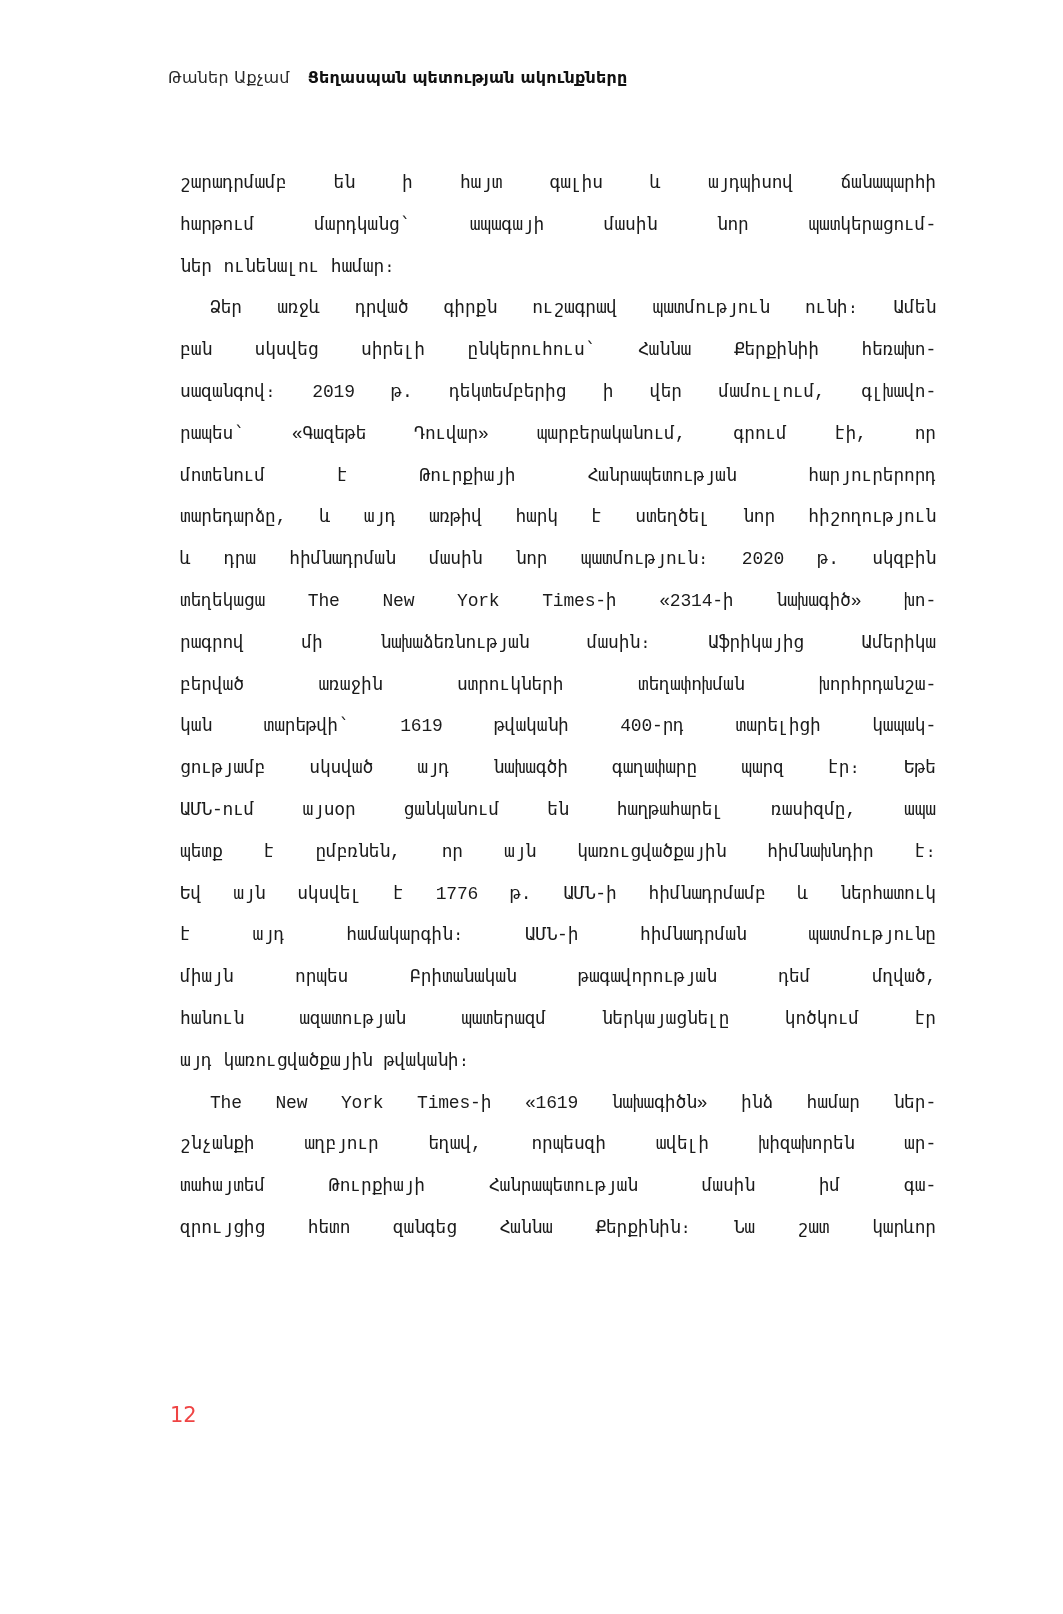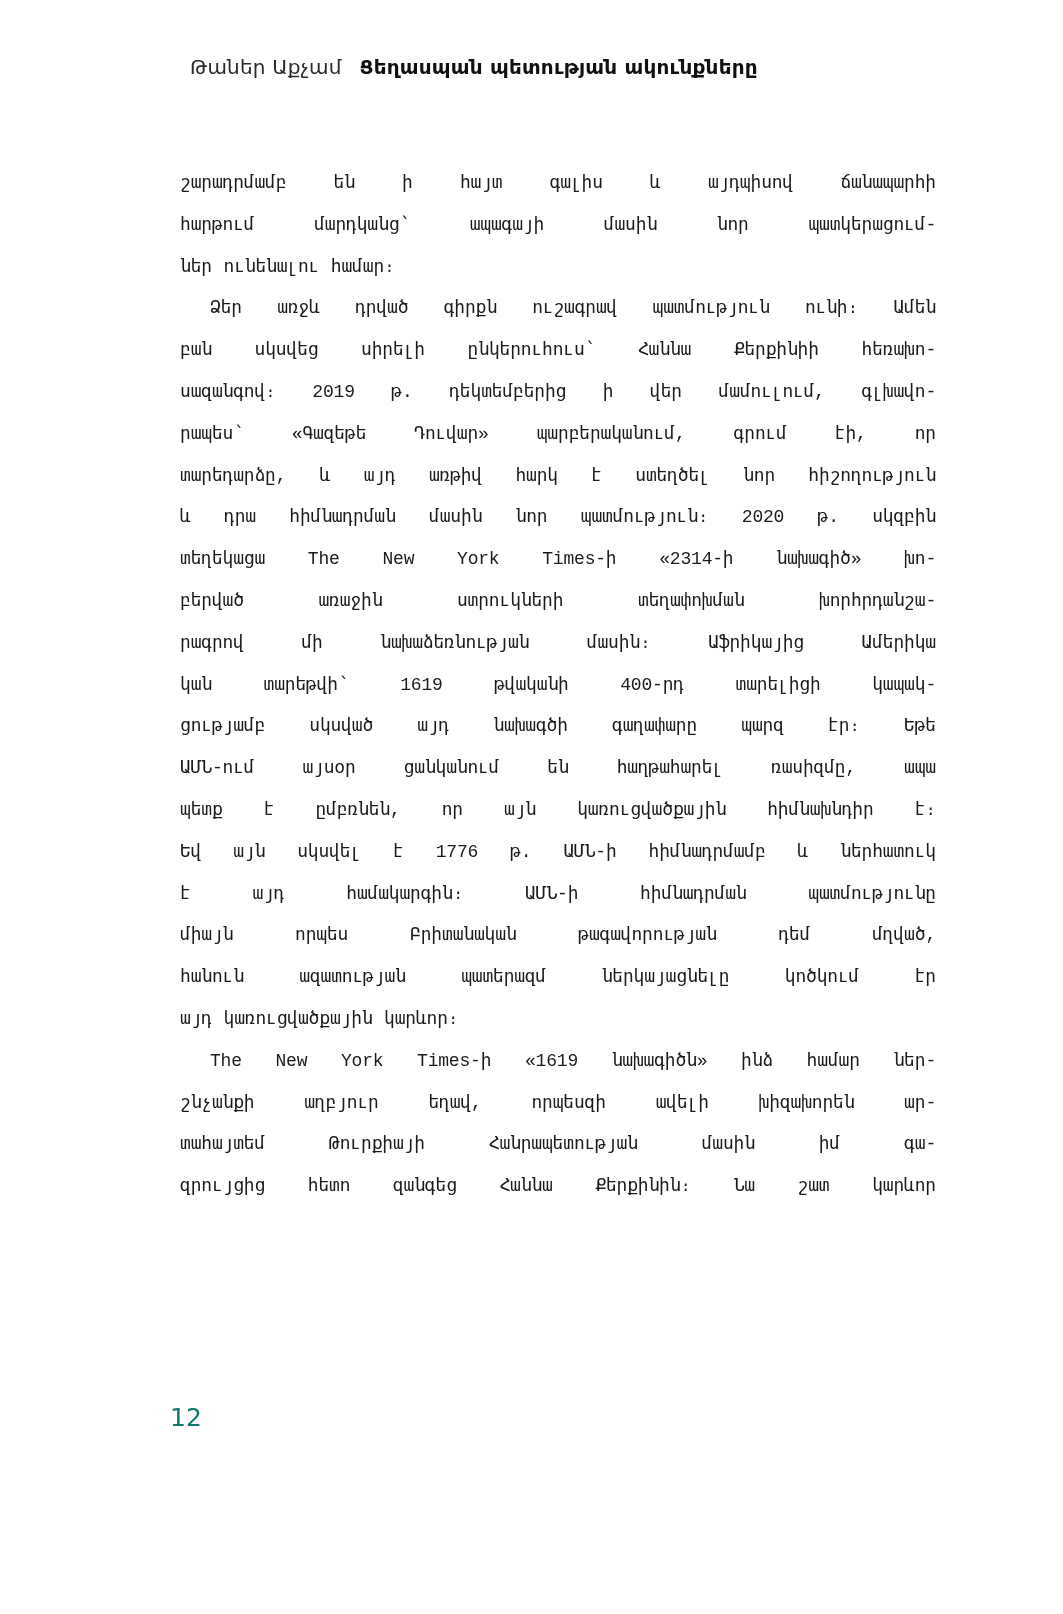--- a/index.html
+++ b/index.html
@@ -11,27 +11,26 @@
     position: relative;
     width: 1063px;
     height: 1614px;
     background: #ffffff;
     font-family: "DejaVu Sans", sans-serif;
     color: #1b1b1b;
     overflow: hidden;
   }
   .running-header {
     position: absolute;
-    top: 55px;
+    top: 66px;
     left: 168px;
     width: 756px;
-    font-size: 20px;
+    font-size: 16px;
     line-height: 24px;
     white-space: nowrap;
-    margin-left: 22px;
   }
   .running-header .author {
     font-weight: normal;
     color: #2a2a2a;
     margin-right: 18px;
     letter-spacing: 0.2px;
   }
   .running-header .book-title {
     font-weight: bold;
     color: #111111;
@@ -59,55 +58,56 @@
     text-align-last: left;
     white-space: normal;
   }
   .line.indent {
     text-indent: 30px;
   }
   .page-number {
     position: absolute;
     top: 1403px;
     left: 170px;
-    font-size: 25px;
-    color: #0f766e;
+    font-size: 21px;
+    color: #ef4444;
   }
 </style>
 </head>
 <body>
 
 <div class="page">
 
   <div class="running-header">
     <span class="author">Թաներ Աքչամ</span><span class="book-title">Ցեղասպան պետության ակունքները</span>
   </div>
 
   <div class="body-text">
       <div class="line">շարադրմամբ են ի հայտ գալիս և այդպիսով ճանապարհի</div>
       <div class="line">հարթում մարդկանց՝ ապագայի մասին նոր պատկերացում-</div>
       <div class="line para-end">ներ ունենալու համար։</div>
       <div class="line indent">Ձեր առջև դրված գիրքն ուշագրավ պատմություն ունի։ Ամեն</div>
       <div class="line">բան սկսվեց սիրելի ընկերուհուս՝ Հաննա Քերքինիի հեռախո-</div>
       <div class="line">սազանգով։ 2019 թ. դեկտեմբերից ի վեր մամուլում, գլխավո-</div>
       <div class="line">րապես՝ «Գազեթե Դուվար» պարբերականում, գրում էի, որ</div>
+      <div class="line">մոտենում է Թուրքիայի Հանրապետության հարյուրերորդ</div>
       <div class="line">տարեդարձը, և այդ առթիվ հարկ է ստեղծել նոր հիշողություն</div>
       <div class="line">և դրա հիմնադրման մասին նոր պատմություն։ 2020 թ. սկզբին</div>
       <div class="line">տեղեկացա The New York Times-ի «2314-ի նախագիծ» խո-</div>
+      <div class="line">րագրով մի նախաձեռնության մասին։ Աֆրիկայից Ամերիկա</div>
       <div class="line">բերված առաջին ստրուկների տեղափոխման խորհրդանշա-</div>
-      <div class="line">րագրով մի նախաձեռնության մասին։ Աֆրիկայից Ամերիկա</div>
       <div class="line">կան տարեթվի՝ 1619 թվականի 400-րդ տարելիցի կապակ-</div>
       <div class="line">ցությամբ սկսված այդ նախագծի գաղափարը պարզ էր։ Եթե</div>
       <div class="line">ԱՄՆ-ում այսօր ցանկանում են հաղթահարել ռասիզմը, ապա</div>
       <div class="line">պետք է ըմբռնեն, որ այն կառուցվածքային հիմնախնդիր է։</div>
       <div class="line">Եվ այն սկսվել է 1776 թ. ԱՄՆ-ի հիմնադրմամբ և ներհատուկ</div>
       <div class="line">է այդ համակարգին։ ԱՄՆ-ի հիմնադրման պատմությունը</div>
       <div class="line">միայն որպես Բրիտանական թագավորության դեմ մղված,</div>
       <div class="line">հանուն ազատության պատերազմ ներկայացնելը կոծկում էր</div>
-      <div class="line para-end">այդ կառուցվածքային կարևոր։</div>
+      <div class="line para-end">այդ կառուցվածքային թվականի։</div>
       <div class="line indent">The New York Times-ի «1619 նախագիծն» ինձ համար ներ-</div>
       <div class="line">շնչանքի աղբյուր եղավ, որպեսզի ավելի խիզախորեն ար-</div>
       <div class="line">տահայտեմ Թուրքիայի Հանրապետության մասին իմ գա-</div>
       <div class="line">զրույցից հետո զանգեց Հաննա Քերքինին։ Նա շատ կարևոր</div>
     </div>
 
   <div class="page-number">12</div>
 
 </div>
 

